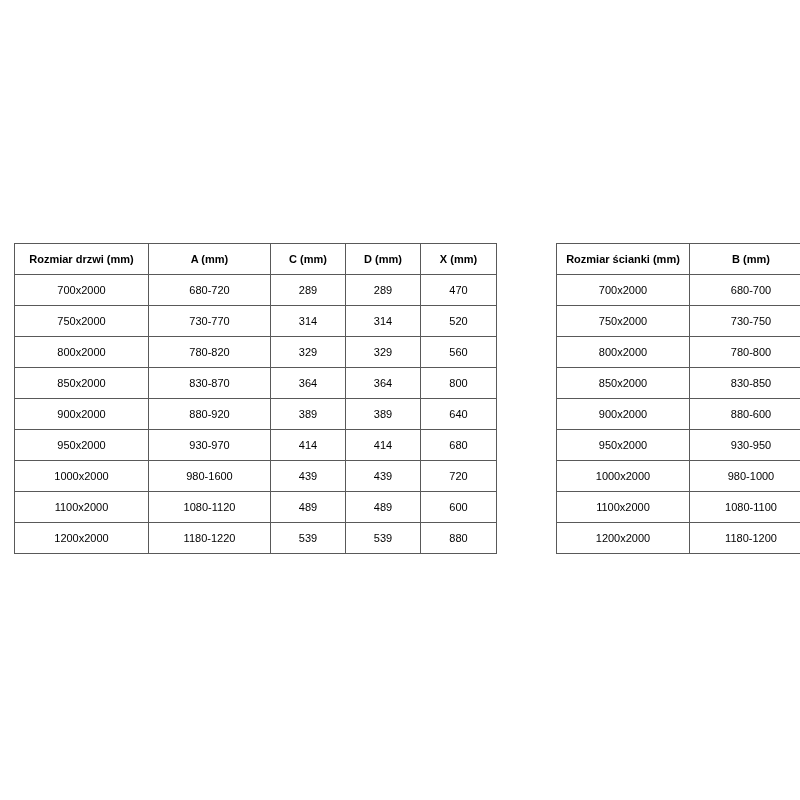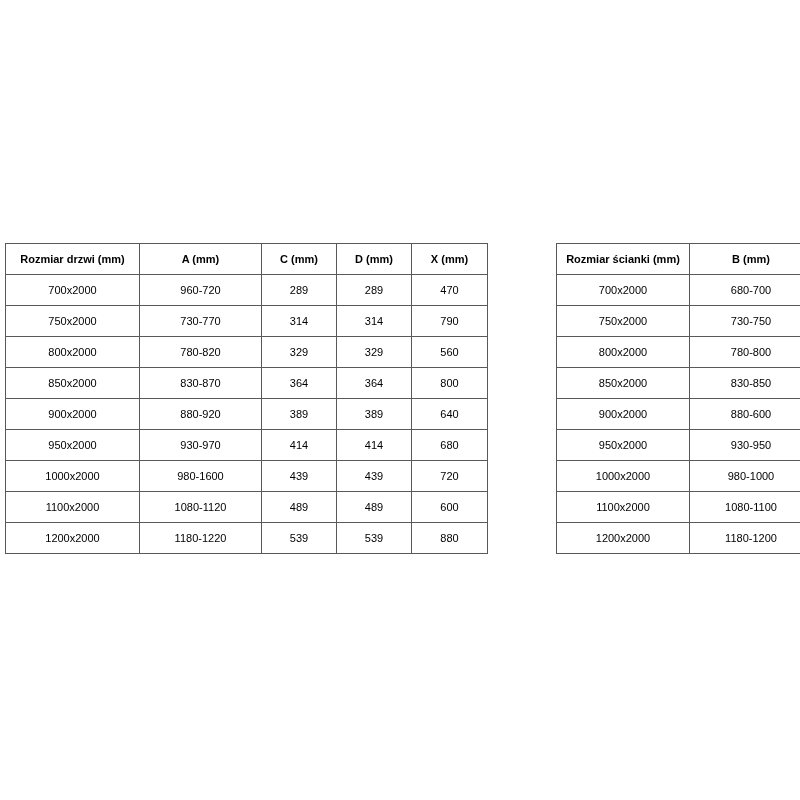--- a/index.html
+++ b/index.html
@@ -31,21 +31,21 @@
     font-size: 11px;
     color: #000000;
     padding: 0 2px;
     overflow: hidden;
     white-space: nowrap;
   }
   table.spec th {
     font-weight: bold;
   }
   #doors-table {
-    left: 5px;
+    left: 14px;
     width: 482px;
   }
   #wall-table {
     left: 556px;
     width: 256px;
   }
 </style>
 </head>
 <body>
 
@@ -64,31 +64,31 @@
           <th>Rozmiar drzwi (mm)</th>
           <th>A (mm)</th>
           <th>C (mm)</th>
           <th>D (mm)</th>
           <th>X (mm)</th>
         </tr>
     </thead>
     <tbody>
         <tr>
           <td>700x2000</td>
-          <td>960-720</td>
+          <td>680-720</td>
           <td>289</td>
           <td>289</td>
           <td>470</td>
         </tr>
         <tr>
           <td>750x2000</td>
           <td>730-770</td>
           <td>314</td>
           <td>314</td>
-          <td>790</td>
+          <td>520</td>
         </tr>
         <tr>
           <td>800x2000</td>
           <td>780-820</td>
           <td>329</td>
           <td>329</td>
           <td>560</td>
         </tr>
         <tr>
           <td>850x2000</td>

